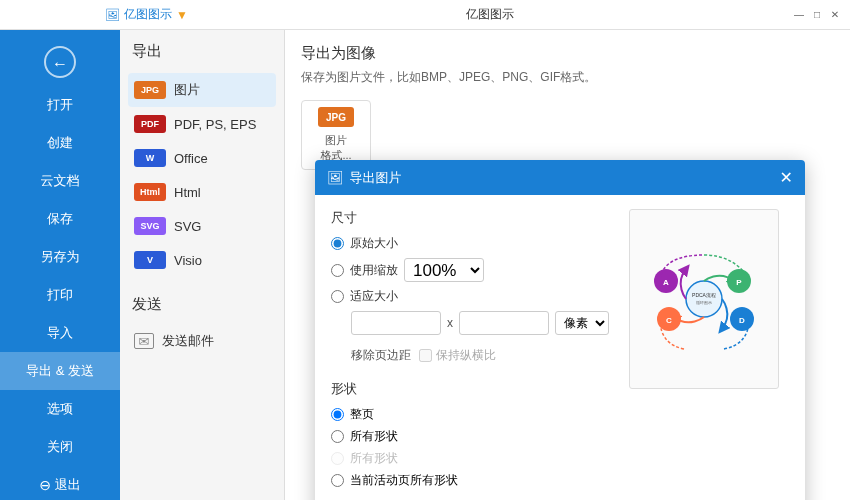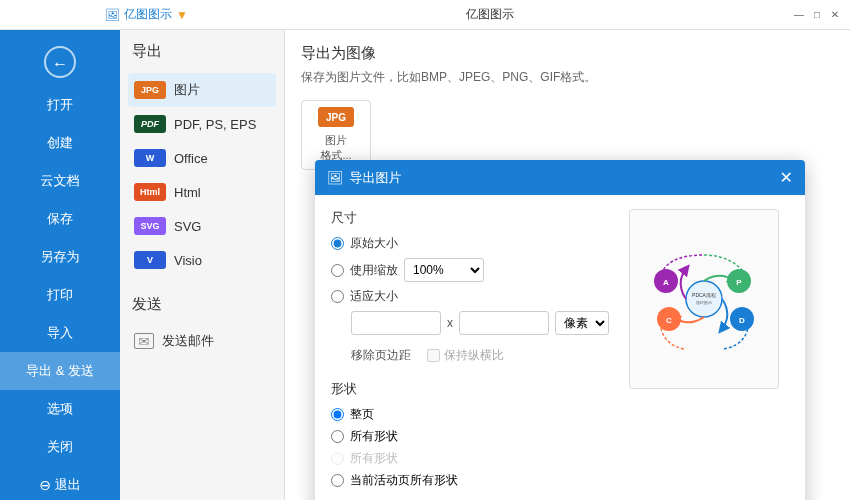--- a/index.html
+++ b/index.html
@@ -69,21 +69,21 @@
       font-size: 13px;
       color: #333;
     }
     .export-item.active { background: #e0eefa; }
     .export-badge {
       width: 32px; height: 18px; border-radius: 3px;
       display: flex; align-items: center; justify-content: center;
       font-size: 9px; font-weight: bold; color: white;
     }
     .badge-jpg { background: #e07020; }
-    .badge-pdf { background: #14532d; font-style: italic; }
+    .badge-pdf { background: #b91c1c; }
     .badge-word { background: #2a5bd7; }
     .badge-html { background: #e05020; }
     .badge-svg { background: #8b5cf6; }
     .badge-visio { background: #2a5bd7; }
 
     .send-section { margin-top: 18px; }
     .send-title { font-size: 15px; color: #333; margin-bottom: 10px; font-weight: 500; padding-left: 4px; }
     .send-item {
       display: flex; align-items: center; gap: 8px;
       padding: 8px 6px; cursor: pointer; border-radius: 4px; font-size: 13px; color: #333;
@@ -132,38 +132,38 @@
 
     .section-title { font-size: 13px; color: #333; font-weight: 500; margin-bottom: 8px; }
     .radio-group { display: flex; flex-direction: column; gap: 6px; margin-bottom: 12px; }
     .radio-row { display: flex; align-items: center; gap: 6px; font-size: 12px; color: #333; }
     .radio-row input[type=radio] { accent-color: #1a7fd4; }
 
     .size-input-row { display: flex; align-items: center; gap: 6px; margin-bottom: 6px; padding-left: 20px; }
     .size-input-row input[type=text] { width: 90px; height: 24px; border: 1px solid #ccc; border-radius: 3px; padding: 0 6px; font-size: 12px; }
     .size-select { height: 24px; border: 1px solid #ccc; border-radius: 3px; padding: 0 4px; font-size: 12px; background: white; }
     .size-x { font-size: 12px; color: #555; }
-    .action-row { display: flex; align-items: flex-end; gap: 16px; padding-left: 20px; margin-bottom: 4px; }
+    .action-row { display: flex; align-items: flex-end; gap: 8px; padding-left: 20px; margin-bottom: 4px; }
     .action-link { font-size: 12px; color: #555; cursor: pointer; }
     .checkbox-row { display: flex; align-items: center; gap: 4px; font-size: 12px; color: #aaa; }
     .checkbox-row input[type=checkbox] { accent-color: #aaa; }
 
     .shape-section { margin-bottom: 10px; }
     .shape-radio-group { display: flex; flex-direction: column; gap: 5px; }
     .shape-radio-row { display: flex; align-items: center; gap: 6px; font-size: 12px; }
     .shape-radio-row.disabled { color: #bbb; }
     .shape-radio-row input[type=radio]:disabled { opacity: 0.4; }
 
     .resolution-section { margin-bottom: 10px; }
 
     
     .diagram-svg { width: 140px; height: 140px; }
 
     
-    .percent-select { width: 80px; height: 24px; border: 1px solid #ccc; border-radius: 3px; font-size: 12px; padding: 0 4px; background: white; }
+    .percent-select { width: 80px; height: 24px; border: 1px solid #ccc; border-radius: 3px; font-size: 17px; padding: 0 4px; background: white; }
 
     .two-col { display: flex; gap: 8px; }
     .left-col { flex: 1; }
     .right-col { width: 160px; }
   </style>
 </head>
 <body>
 
 <div class="titlebar">
   <div style="width:180px; display:flex; align-items:center; justify-content:flex-end;">

